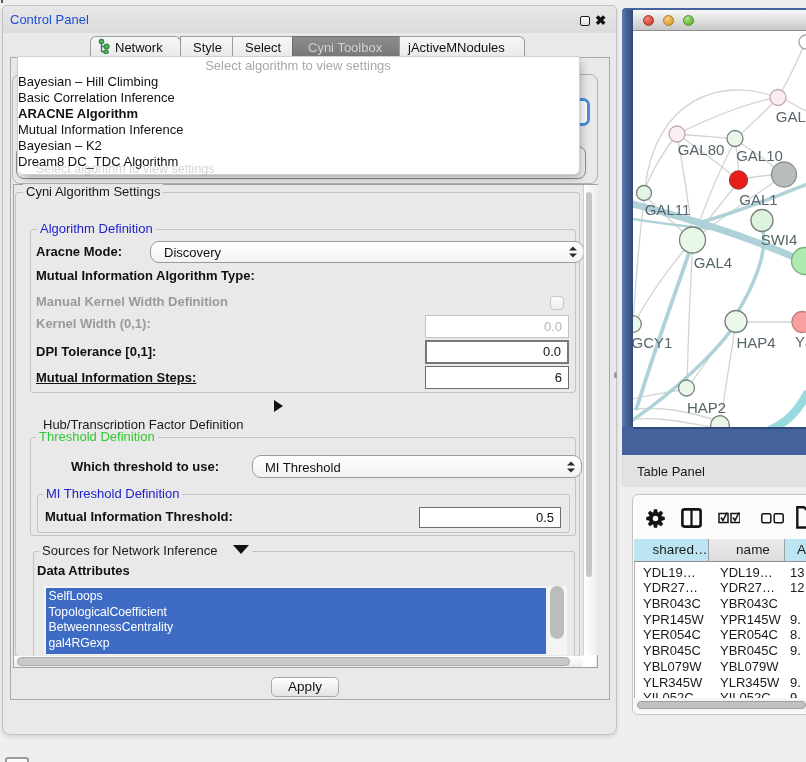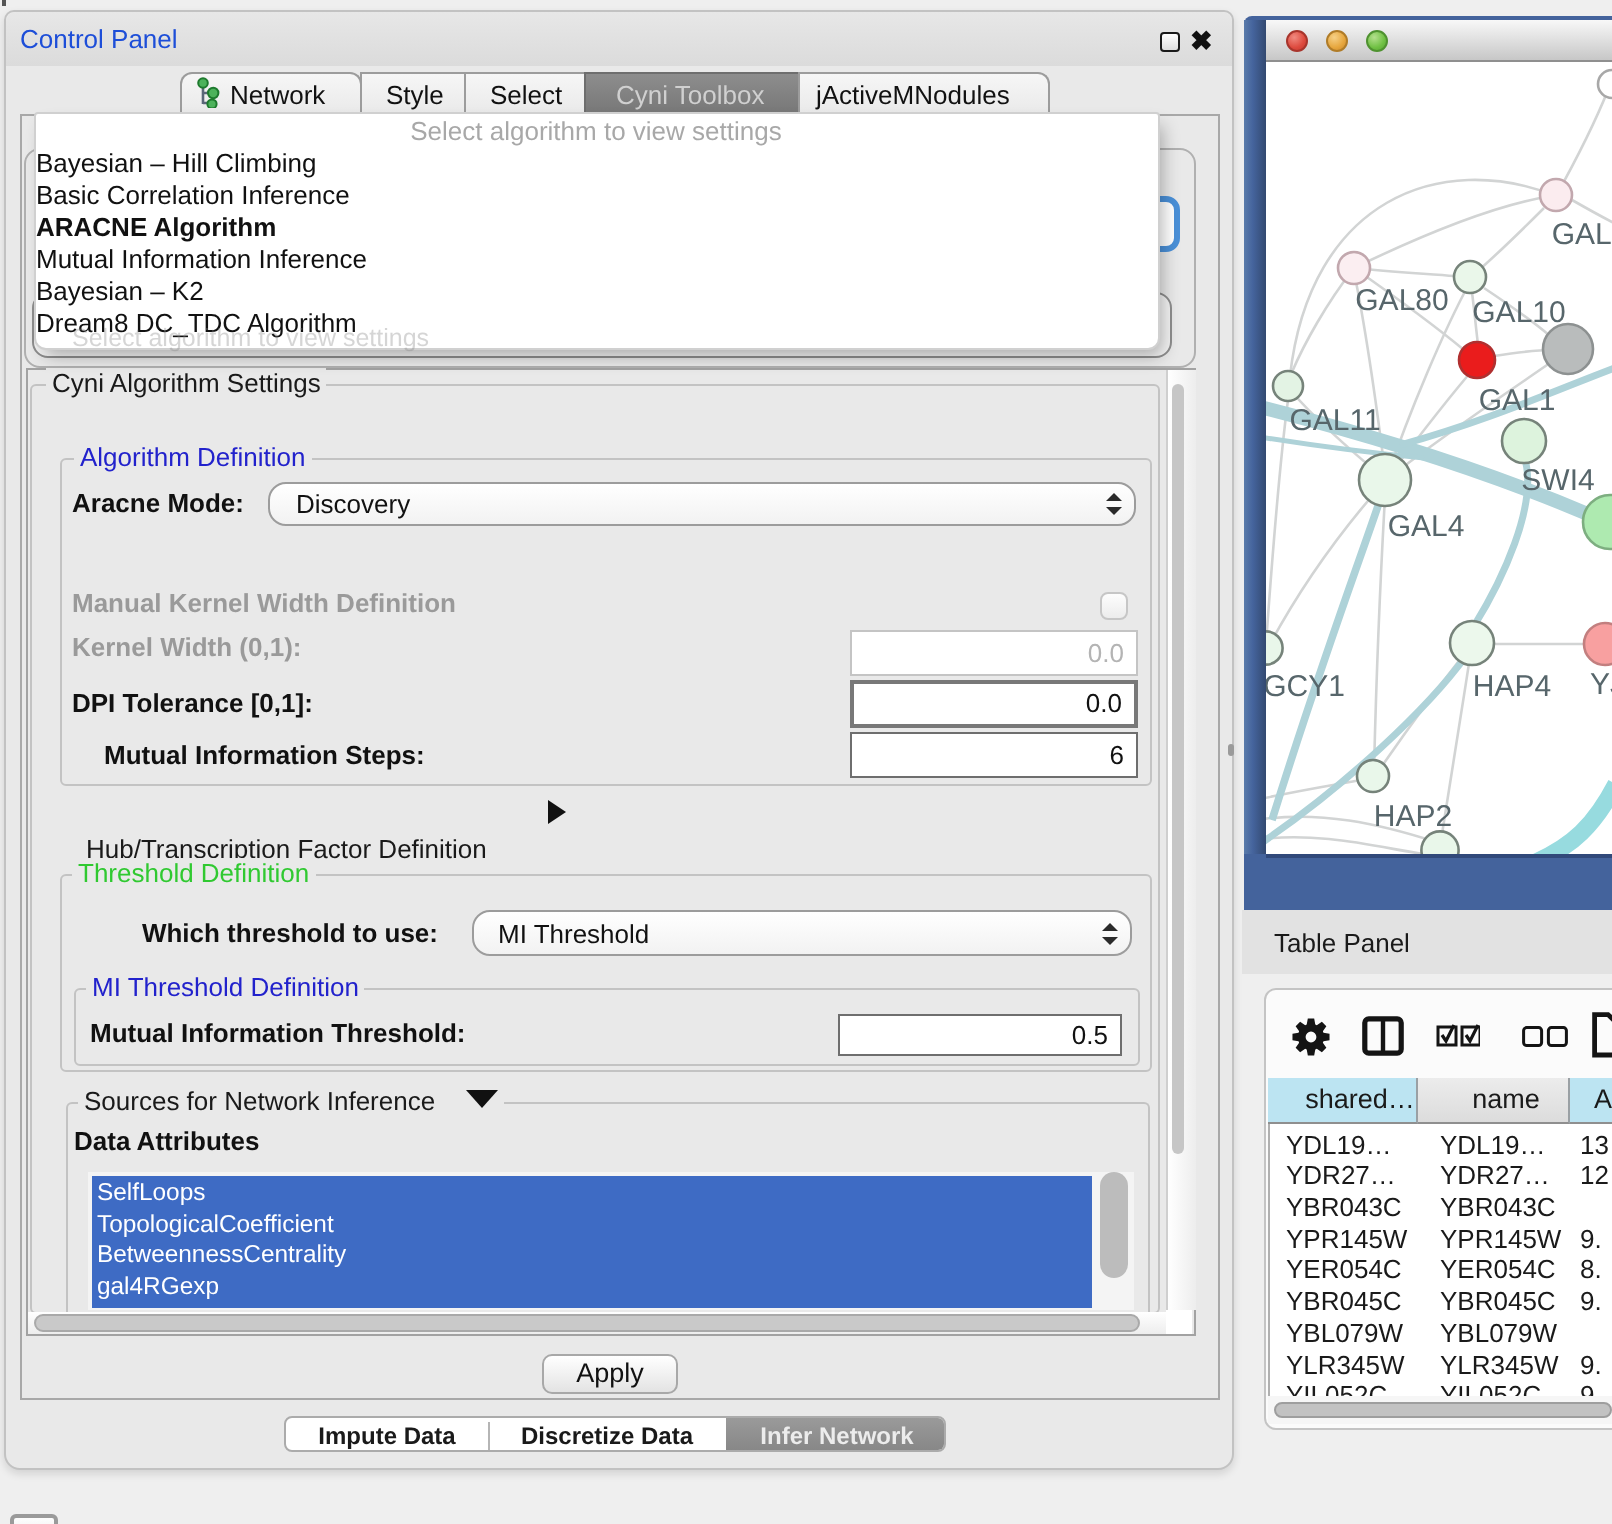--- a/index.html
+++ b/index.html
@@ -7,21 +7,21 @@
        font-family:"Liberation Sans",sans-serif;}
   #page{position:relative;width:806px;height:762px;overflow:hidden;}
   .abs{position:absolute;}
   .lbl{position:absolute;font-size:13px;color:#111;white-space:nowrap;}
   .bold{font-weight:bold;}
   .gray{color:#9a9a9a;}
   .group{position:absolute;border:1px solid #c3c3c3;border-radius:3px;}
   .gtitle{position:absolute;top:-9px;background:#e9e9e9;padding:0 3px;
           font-size:13px;white-space:nowrap;}
   .combo{position:absolute;background:linear-gradient(#ffffff,#f2f2f2);
-         border:1px solid #9c9c9c;border-radius:9px;font-size:13px;color:#111;}
+         border:1px solid #9c9c9c;border-radius:9px;font-size:13px;color:#111;margin-left:16px;}
   .combo .ctext{position:absolute;left:10px;top:50%;transform:translateY(-50%);}
   .spin{position:absolute;right:6px;top:50%;transform:translateY(-50%);width:9px;}
   .spin .up{display:block;width:0;height:0;margin:0 auto 3px;border-left:4px solid transparent;border-right:4px solid transparent;border-bottom:4.5px solid #2a2a2a;}
   .spin .dn{display:block;width:0;height:0;margin:0 auto;border-left:4px solid transparent;border-right:4px solid transparent;border-top:4.5px solid #2a2a2a;}
   .field{position:absolute;background:#fff;font-size:13px;color:#111;
          text-align:right;box-sizing:border-box;padding-right:6px;}
 </style>
 </head>
 <body>
 <div id="page">
@@ -84,30 +84,31 @@
     <div class="gtitle" style="left:6px;color:#2222cc;">Algorithm Definition</div>
   </div>
   <div class="lbl bold" style="left:36px;top:243.5px;">Aracne Mode:</div>
   <div class="combo" style="left:134px;top:241px;width:432px;height:20px;">
     <span class="ctext" style="left:13px;">Discovery</span>
     <span class="spin">
         <span class="up"></span>
         <span class="dn"></span>
       </span>
   </div>
+  <div class="lbl bold" style="left:36px;top:267.5px;">Mutual Information Algorithm Type:</div>
   <div class="lbl bold gray" style="left:36px;top:294px;">Manual Kernel Width Definition</div>
   <div class="abs" style="left:550px;top:296px;width:14px;height:14px;
        background:linear-gradient(#fdfdfd,#ececec);border:1px solid #c6c6c6;border-radius:4px;box-sizing:border-box;"></div>
   <div class="lbl bold gray" style="left:36px;top:316px;">Kernel Width (0,1):</div>
   <div class="field" style="left:425px;top:315px;width:144px;height:23px;
        border:1px solid #c4c4c4;color:#b4b4b4;line-height:21px;">0.0</div>
   <div class="lbl bold" style="left:36px;top:344px;">DPI Tolerance [0,1]:</div>
   <div class="field" style="left:425px;top:340px;width:144px;height:24px;
        border:2px solid #787878;line-height:20px;">0.0</div>
-  <div class="lbl bold" style="left:52px;top:369.5px;">Mutual Information Steps:</div>
+  <div class="lbl bold" style="left:36px;top:369.5px;text-decoration:underline;">Mutual Information Steps:</div>
   <div class="field" style="left:425px;top:366px;width:144px;height:23px;
        border:1px solid #6e6e6e;line-height:21px;">6</div>
 
   <div class="lbl" style="left:43px;top:417px;color:#1a1a1a;">Hub/Transcription Factor Definition</div>
   <div class="abs" style="left:274px;top:400px;width:0;height:0;
        border-top:6px solid transparent;border-bottom:6px solid transparent;border-left:9px solid #111;"></div>
 
   <div class="group" style="left:30px;top:437px;width:544px;height:97px;">
     <div class="gtitle" style="left:5px;color:#30c931;">Threshold Definition</div>
   </div>
@@ -147,29 +148,20 @@
   <div class="abs" style="left:14px;top:656px;width:569px;height:11px;
        background:linear-gradient(#ffffff,#ededed);"></div>
   <div class="abs" style="left:17px;top:657px;width:553px;height:9px;
        background:#c9c9c9;border:1px solid #a9a9a9;border-radius:5px;box-sizing:border-box;"></div>
   <div class="abs" style="left:583px;top:655px;width:13px;height:12px;background:#fff;"></div>
 
   <div class="abs" style="left:271px;top:677px;width:66px;height:18px;
        background:linear-gradient(#ffffff,#e3e3e3);border:1px solid #a8a8a8;border-radius:5px;
        font-size:13.5px;color:#111;text-align:center;line-height:17px;">Apply</div>
 
-  <div class="abs" style="left:142px;top:708px;width:331px;height:18px;
-       background:#ffffff;border:1px solid #ababab;border-radius:4px;overflow:hidden;
-       font-size:12px;font-weight:bold;line-height:18px;box-sizing:border-box;">
-    <span style="position:absolute;left:0;top:0;width:101px;text-align:center;color:#1a1a1a;">Impute Data</span>
-    <span style="position:absolute;left:101px;top:2px;height:14px;border-left:1px solid #b5b5b5;"></span>
-    <span style="position:absolute;left:101px;top:0;width:119px;text-align:center;color:#1a1a1a;">Discretize Data</span>
-    <span style="position:absolute;left:220px;top:0;width:111px;text-align:center;color:#ececec;
-          background:linear-gradient(#9a9a9a,#858585);height:18px;">Infer Network</span>
-  </div>
 
   <div class="abs" style="left:5px;top:757px;width:20px;height:14px;
        background:linear-gradient(#fdfdfd,#e8e8e8);border:2px solid #9a9a9a;border-radius:3px;"></div>
 
   <div class="abs" style="left:614px;top:372px;width:3px;height:6px;background:#9a9a9a;border-radius:2px;"></div>
 
   <div class="abs" style="left:36px;top:162px;font-size:12.5px;color:rgba(135,135,135,0.35);z-index:5;white-space:nowrap;">Select algorithm to view settings</div>
 
   <div class="abs" style="left:17px;top:56px;width:563px;height:119px;
        background:#ffffff;border:1px solid #d0d0d0;border-radius:2px 2px 6px 6px;

